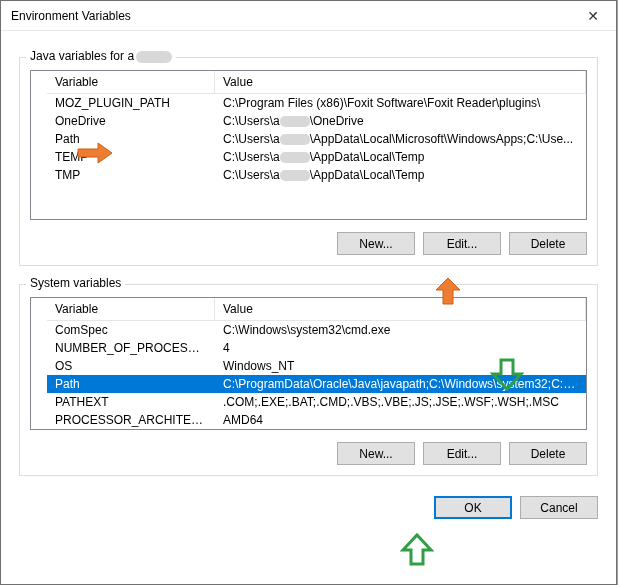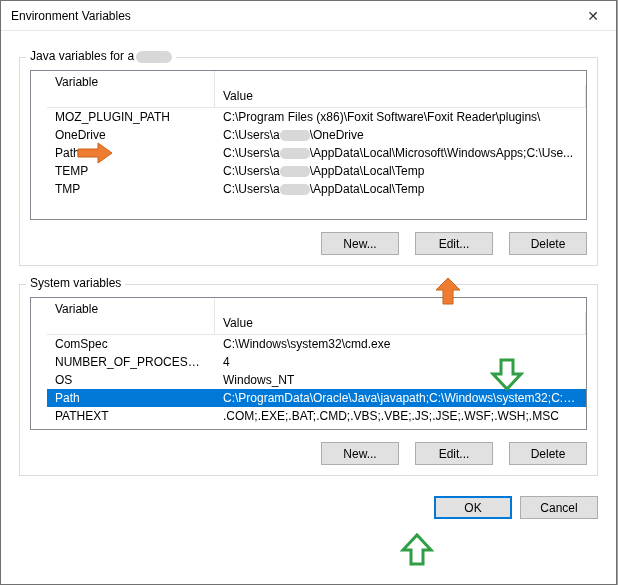--- a/index.html
+++ b/index.html
@@ -84,21 +84,21 @@
   border-bottom: 1px solid #e5e5e5;
 }
 .lb-head .col {
   padding: 4px 8px;
   font-size: 12px;
   color: #000;
   border-right: 1px solid #e5e5e5;
   background: #fff;
 }
 .col.var { width: 168px; flex-shrink: 0; }
-.col.val { flex: 1; margin-top: 14px; }
+.col.val { flex: 1; }
 
 .lb-row {
   display: flex;
   font-size: 12px;
   cursor: default;
   align-items: center;
 }
 .lb-row .cell {
   padding: 2px 8px 2px 8px;
   white-space: nowrap;
@@ -114,21 +114,21 @@
   width: 30px;
   height: 11px;
   background: #d8d8d8;
   border-radius: 5px;
   vertical-align: middle;
 }
 
 .btn-row {
   display: flex;
   justify-content: flex-end;
-  gap: 16px;
+  gap: 8px;
   margin-top: 12px;
 }
 .btn {
   min-width: 78px;
   height: 23px;
   border: 1px solid #adadad;
   background: #e1e1e1;
   font-size: 12px;
   padding: 0 12px;
   cursor: pointer;

